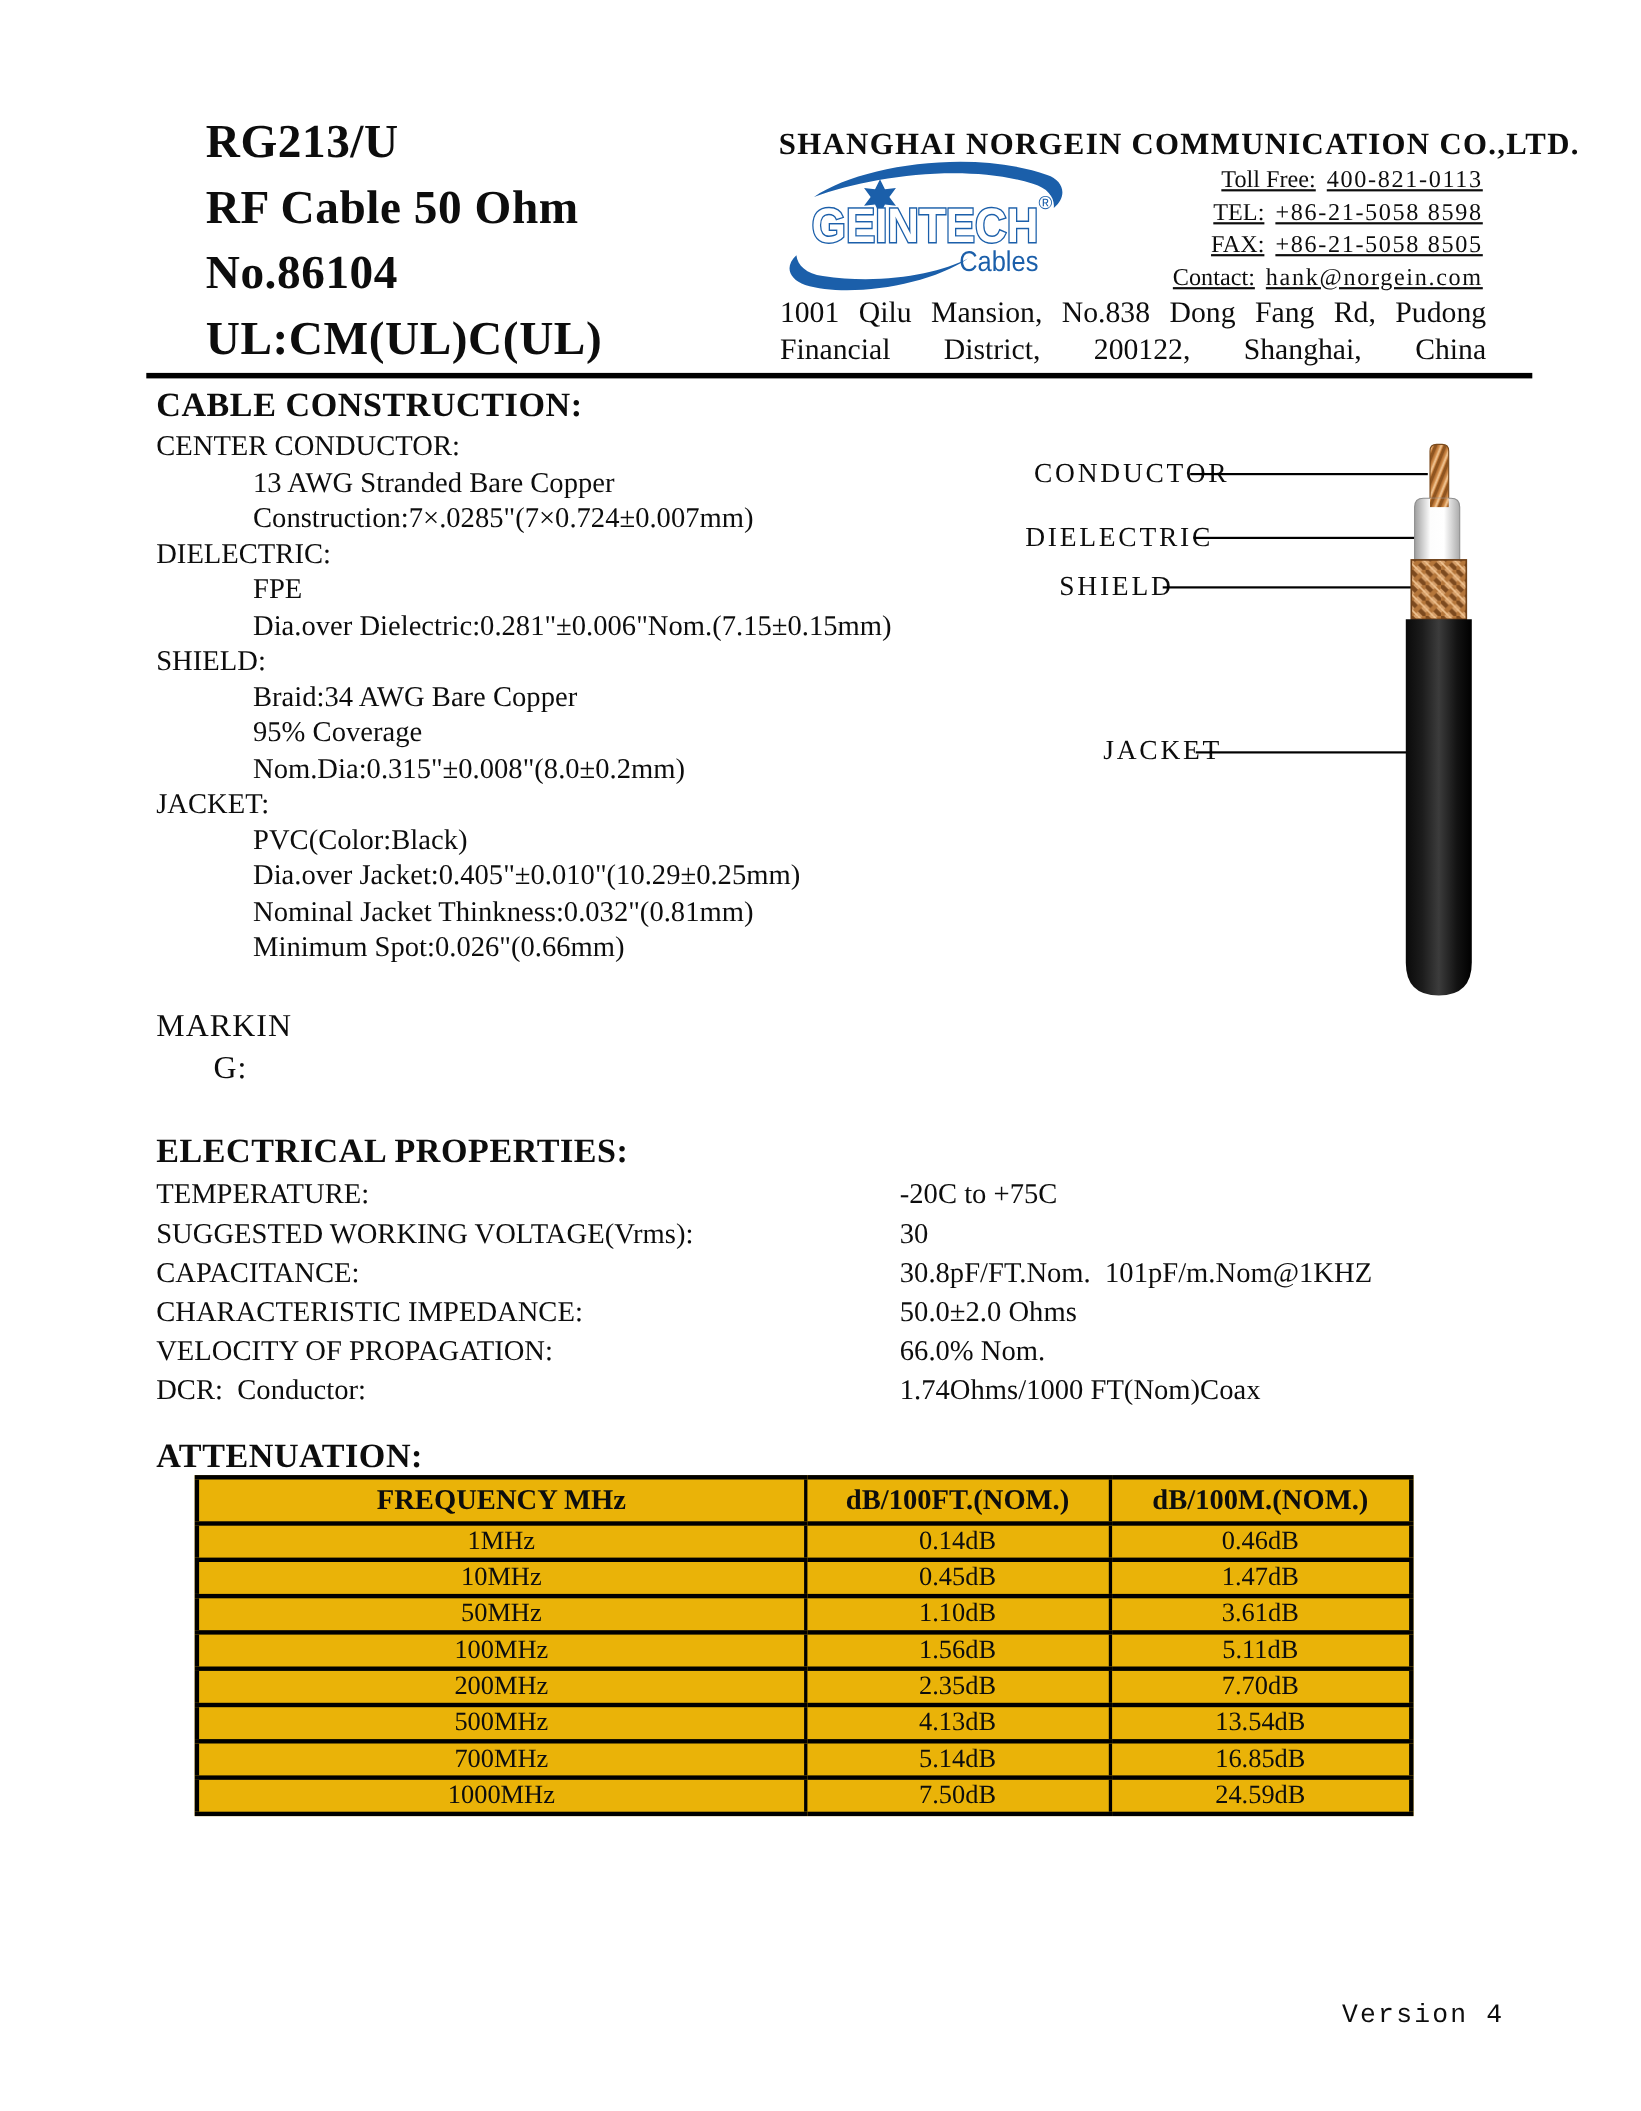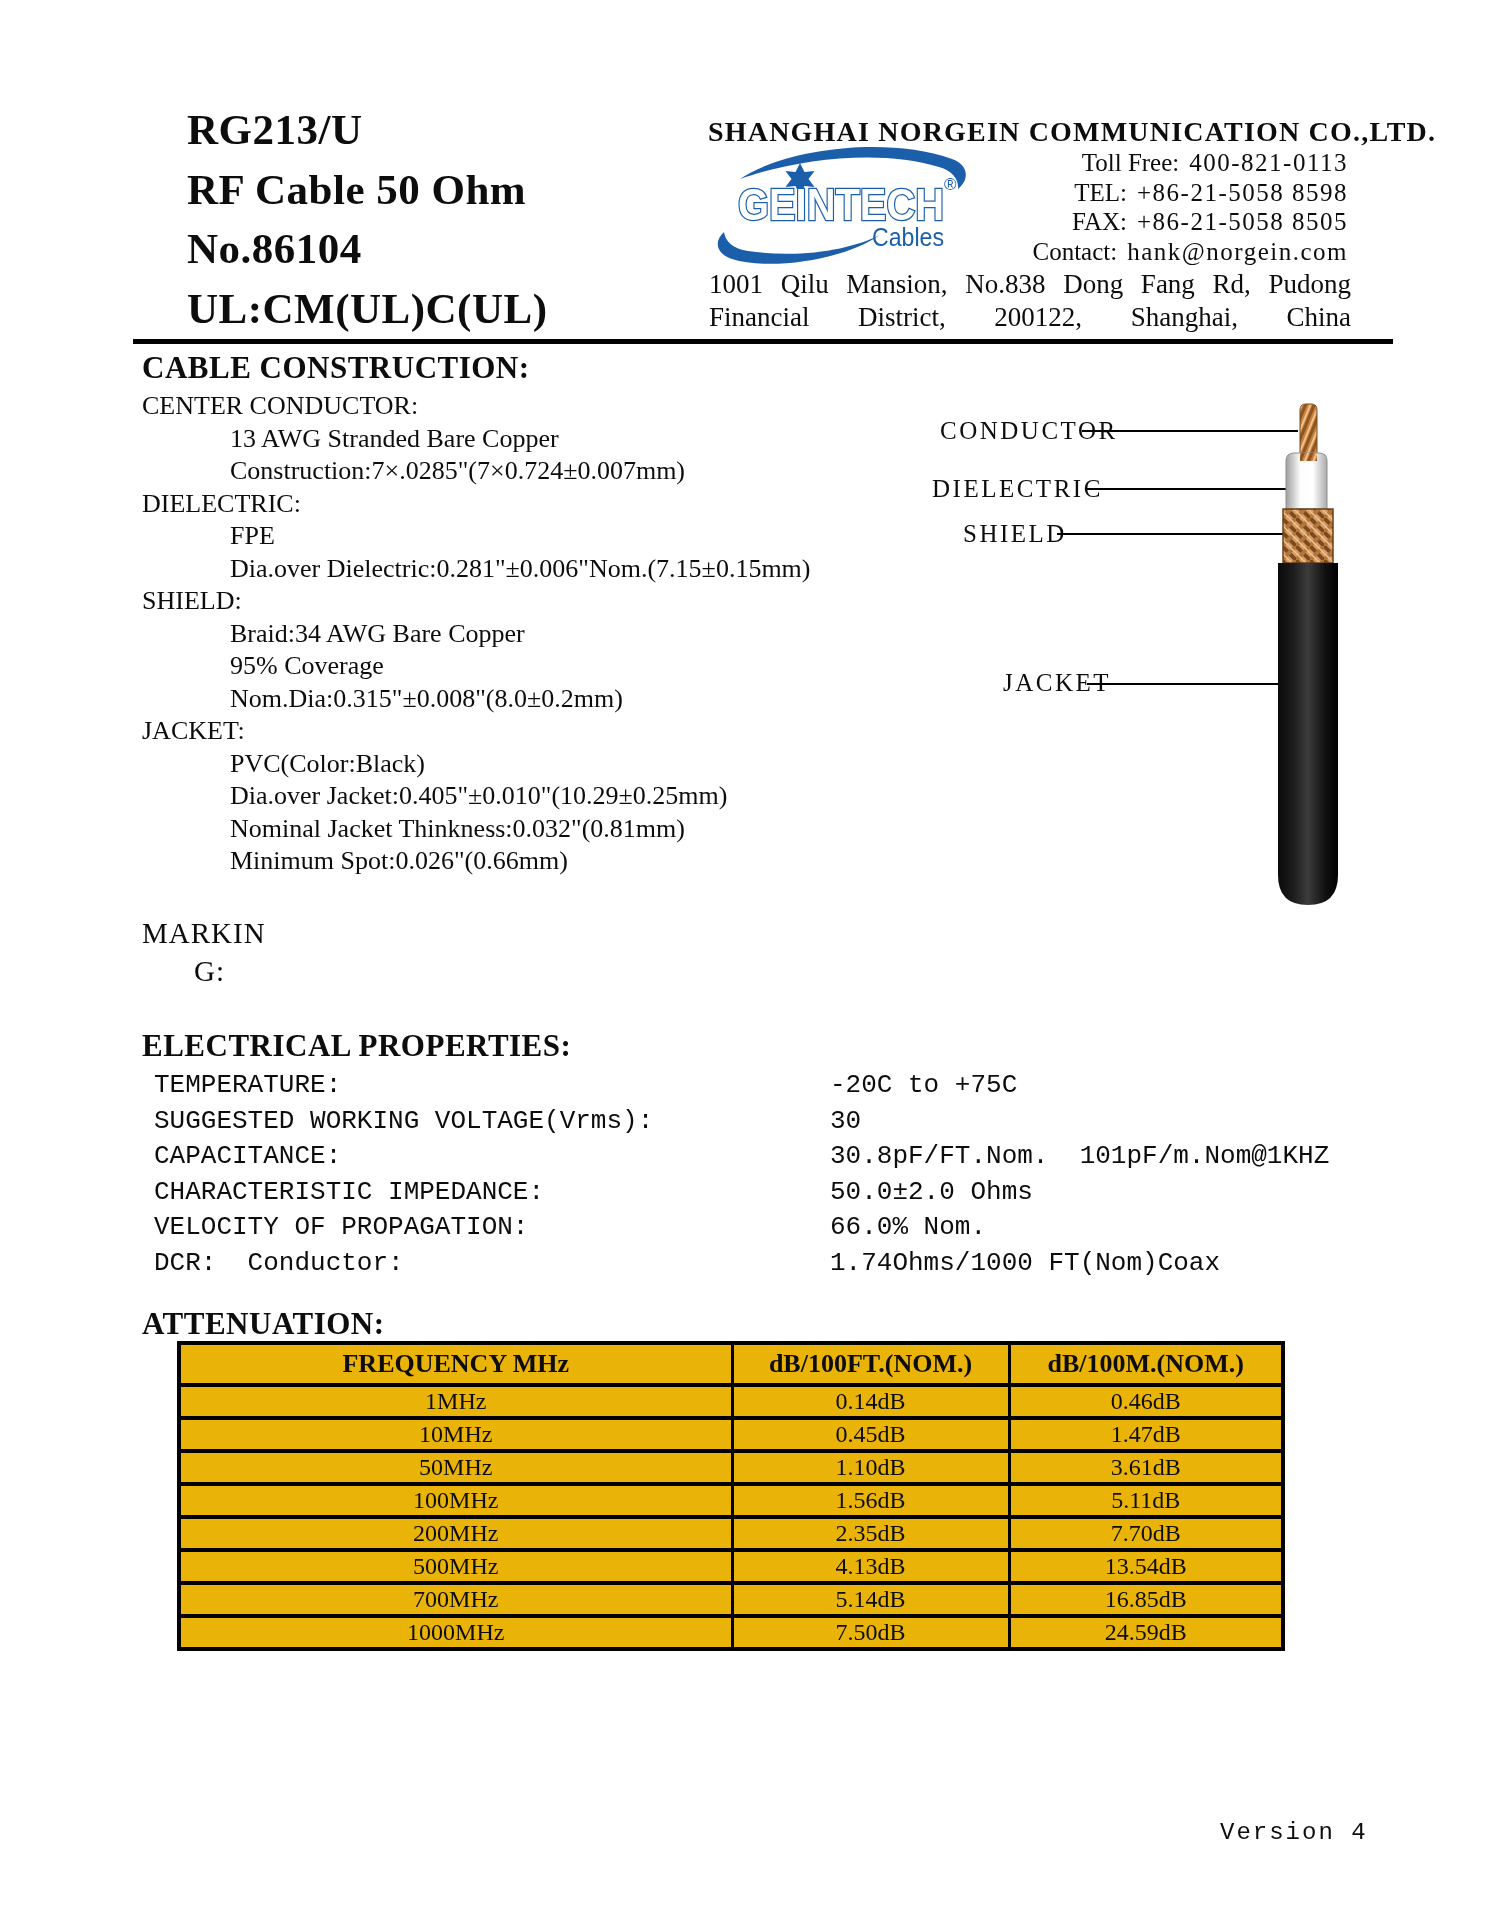--- a/index.html
+++ b/index.html
@@ -4,21 +4,21 @@
 <style>
   html,body{margin:0;padding:0;background:#fff;}
   .page{position:relative;width:1492px;height:1919px;background:#ffffff;
         font-family:"Liberation Serif",serif;color:#0d0d0d;overflow:hidden;}
 
   
   .product-block{position:absolute;left:142px;top:100px;}
   .product-line{font-size:43px;font-weight:bold;line-height:59.5px;letter-spacing:.5px;white-space:pre;margin-left:45px;}
   .company-name{position:absolute;left:708px;top:116px;font-size:28px;font-weight:bold;letter-spacing:1.2px;white-space:pre;}
   .contact-block{position:absolute;left:1020px;top:148px;width:328px;text-align:right;}
-  .contact-line{font-size:25px;line-height:29.5px;white-space:pre;}
+  .contact-line{font-size:22px;line-height:29.5px;white-space:pre;text-decoration:underline;}
   .contact-line .cv{margin-left:10px;letter-spacing:1.5px;}
   .logo-svg{position:absolute;left:712px;top:138px;}
   .address{position:absolute;left:709px;top:268px;width:642px;}
   .addr-line{font-size:27px;line-height:33px;text-align:justify;text-align-last:justify;white-space:normal;}
   .rule{position:absolute;left:133px;top:339px;width:1260px;height:5px;background:#000;}
 
   
   .construction{position:absolute;left:142px;top:348px;width:780px;}
   .sec-title{font-size:31px;font-weight:bold;letter-spacing:.5px;line-height:40px;}
   .cc-list{margin-top:2px;}
@@ -32,21 +32,21 @@
 
   
   .marking{position:absolute;left:142px;top:914px;display:flex;}
   .marking-labels{width:137px;flex:none;}
   .mk{font-size:29px;line-height:38px;letter-spacing:1px;white-space:pre;}
   .mk.g{padding-left:52px;}
   .marking-text .mt{font-size:29px;line-height:38px;letter-spacing:.5px;white-space:pre;}
 
   
   .ep-title{position:absolute;left:142px;top:1026px;}
-  .ep-rows{position:absolute;left:154px;top:1068px;width:1210px;font-family:Liberation Mono, monospace;}
+  .ep-rows{position:absolute;left:142px;top:1068px;width:1210px;}
   .ep-row{position:relative;height:35.5px;}
   .ep-label{position:absolute;left:0;font-size:26px;line-height:35.5px;white-space:pre;}
   .ep-value{position:absolute;left:676px;font-size:26px;line-height:35.5px;white-space:pre;}
 
   
   .att-title{position:absolute;left:142px;top:1304px;}
   .att-table{position:absolute;left:134px;top:1341px;border-collapse:collapse;table-layout:fixed;width:1104px;background:#eab308;margin-left:43px;}
   .att-table th,.att-table td{border-left:3px solid #000;border-right:3px solid #000;
       border-top:4px solid #000;border-bottom:4px solid #000;
       text-align:center;vertical-align:middle;white-space:pre;}

